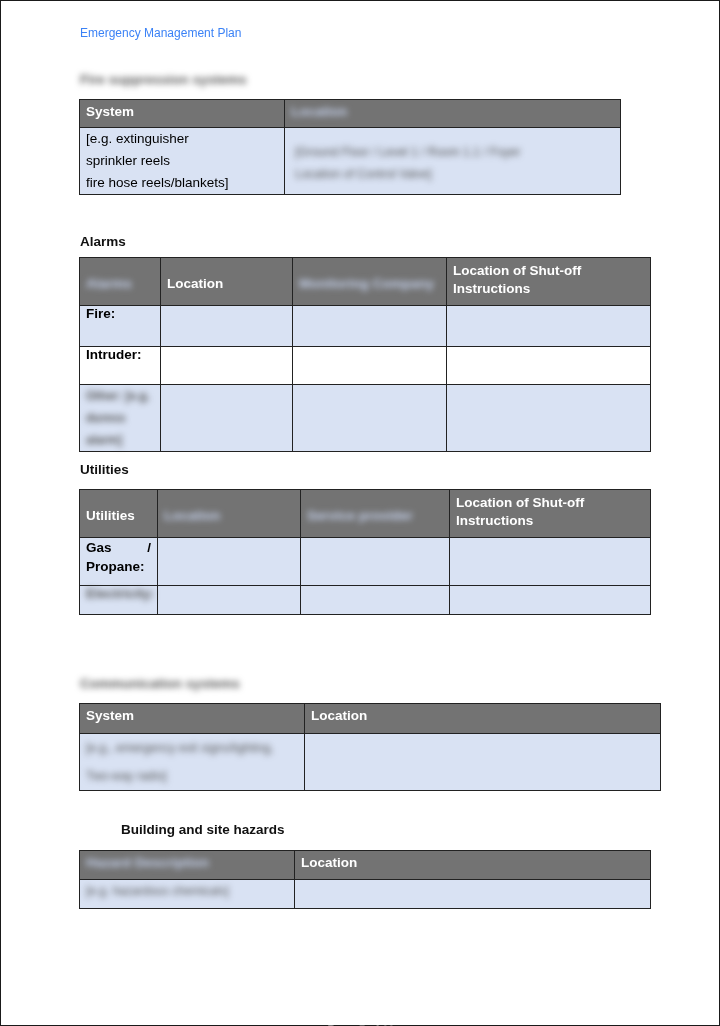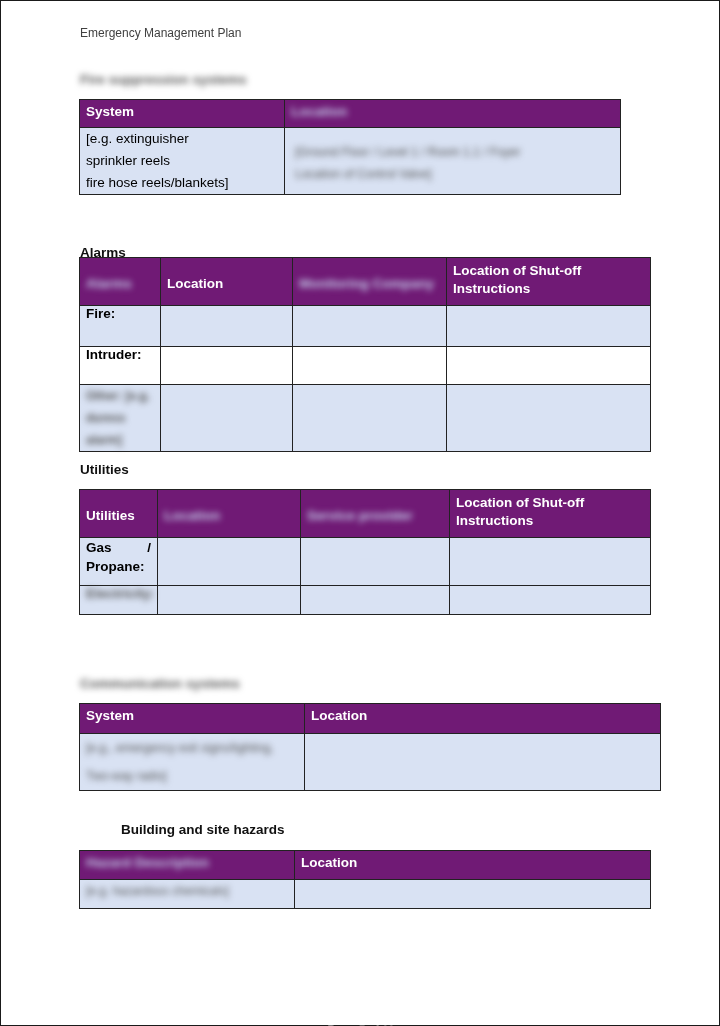--- a/index.html
+++ b/index.html
@@ -5,36 +5,36 @@
   html, body { margin: 0; padding: 0; background: #ffffff; }
   body {
     width: 720px; height: 1026px; position: relative; overflow: hidden;
     font-family: "Liberation Sans", sans-serif; color: #000;
   }
   .page {
     position: absolute; left: 0; top: 0; width: 718px; height: 1024px;
     border: 1px solid #1a1a1a; background: #fff;
   }
   .running-header {
-    position: absolute; left: 79px; top: 25px; font-size: 12px; color: #404040;
+    position: absolute; left: 79px; top: 25px; font-size: 12px; color: #3b82f6;
   }
   .section-title {
     position: absolute; left: 79px; font-size: 13.5px; font-weight: bold; color: #111;
   }
   .blur { filter: blur(3px); color: #555; }
   .blur-h { filter: blur(3px); color: #c7d3ee; }
   table.grid {
     position: absolute; border-collapse: collapse; table-layout: fixed;
     font-size: 13.5px;
   }
   table.grid td, table.grid th {
     border: 1px solid #222; padding: 0 6px; vertical-align: top; text-align: left;
   }
   table.grid th {
-    background: #701a75; color: #fff; font-weight: bold; padding-top: 4px; margin-left: 9px;
+    background: #737373; color: #fff; font-weight: bold; padding-top: 4px; margin-left: 9px;
   }
   tr.light td { background: #d9e2f3; }
   tr.white td { background: #ffffff; }
   td.rowlabel { font-weight: bold; padding-top: 3px; }
   .multi { line-height: 22px; padding-top: 3px; }
   .footer {
     position: absolute; left: 0; width: 720px; top: 983px; text-align: center;
     font-size: 12px; color: #777; margin-top: 39px;
   }
   .footer b { color: #555; }
@@ -65,21 +65,21 @@
         <div>fire hose reels/blankets]</div>
       </td>
       <td class="multi" style="padding-top:13px; padding-left:10px;">
         <div class="blur" style="font-size:12px;">[Ground Floor / Level 1 / Room 1.1 / Foyer</div>
         <div class="blur" style="font-size:12px;">Location of Control Valve]</div>
       </td>
     </tr>
   </tbody>
     </table>
 
-  <div class="section-title" style="top:244px;text-decoration:underline;">Alarms</div>
+  <div class="section-title" style="top:233px;">Alarms</div>
   <table class="grid" style="left:78px; top:256px; width:571px;">
     <colgroup>
         <col style="width:81px">
         <col style="width:132px">
         <col style="width:154px">
         <col style="width:204px">
       </colgroup>
     <tbody>
         <tr style="height:48px;">
       <th style="vertical-align:middle;"><span class="blur-h">Alarms</span></th>

